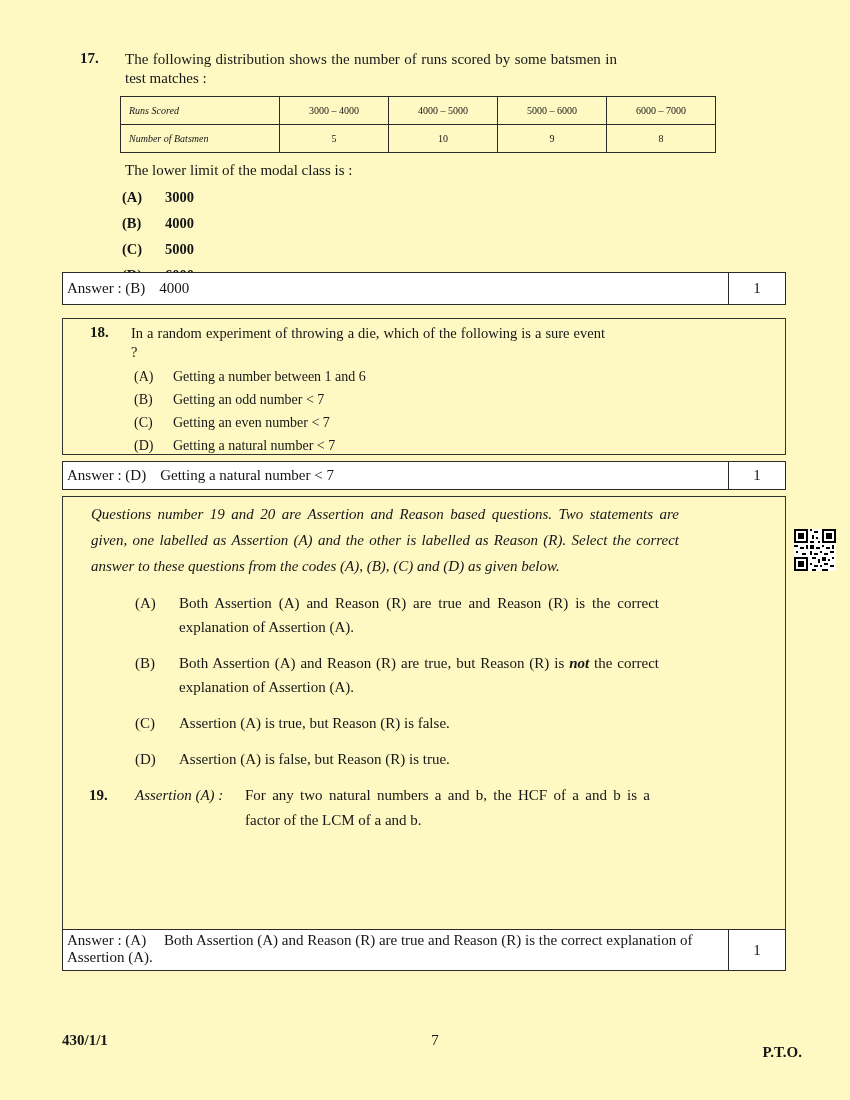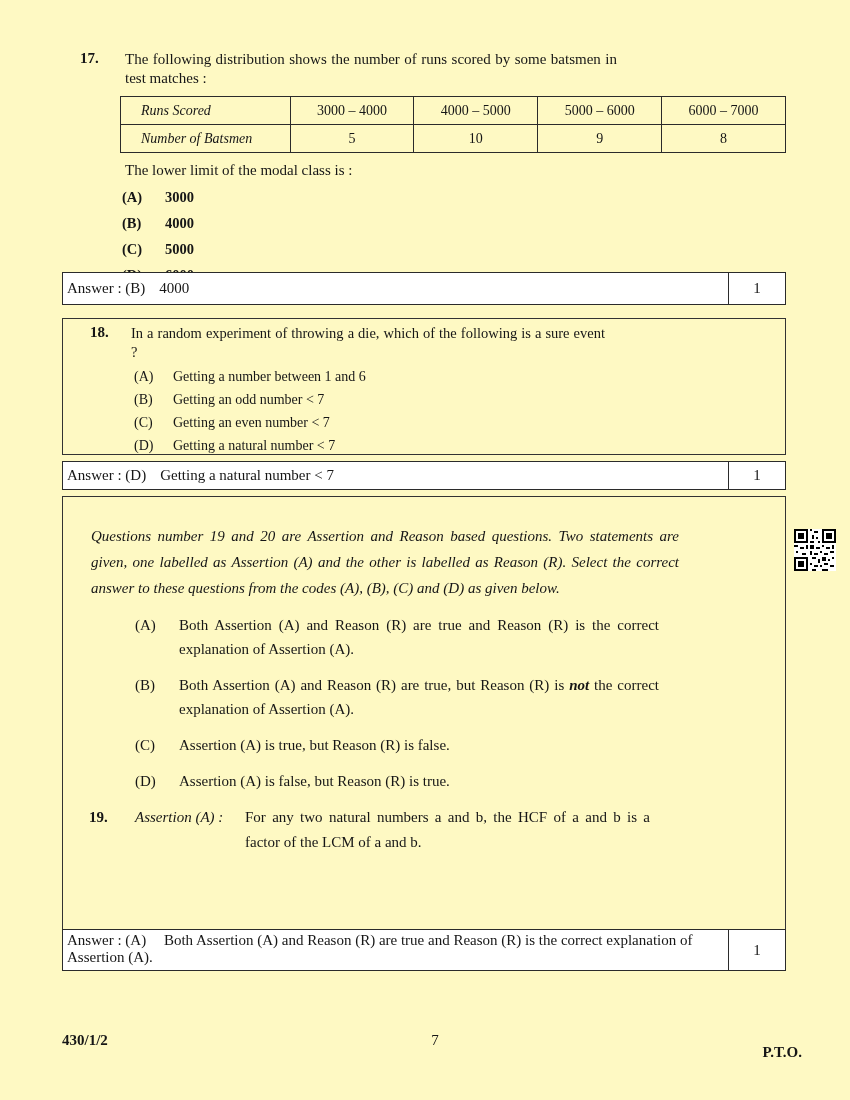--- a/index.html
+++ b/index.html
@@ -13,21 +13,21 @@
     overflow:hidden;
   }
   .abs { position:absolute; }
 
   
   #q17 { top:50px; left:62px; width:724px; }
   .q-head { display:flex; }
   .q17-num { width:63px; padding-left:18px; font-weight:700; font-size:15px; box-sizing:border-box; }
   .q17-text { width:492px; font-size:15px; line-height:19px; text-align:justify; }
   table.dist { border-collapse:collapse; margin:8px 0 0 58px; }
-  table.dist td { border:1.4px solid #2b2b2b; font-size:14px; height:25px; padding:1px 20px; }
+  table.dist td { border:1.4px solid #2b2b2b; font-size:10px; height:25px; padding:1px 8px; }
   td.cell-label { width:142px; font-style:italic; padding-left:6px; }
   td.cell-val { width:92px; text-align:center;margin-top:44px; }
   .followup { margin:9px 0 0 63px; font-size:15px; }
   .optrow17 { display:flex; margin:10px 0 0 60px; font-size:14.5px; font-weight:700; line-height:16px; }
   .optrow17 .opt-label { width:43px; }
 
   
   .answer-row { display:flex; border:1.5px solid #2b2b2b; background:#fff; box-sizing:border-box; font-size:15px; }
   .answer-main { flex:1; padding:2px 6px 2px 4px; display:flex; align-items:center; flex-wrap:wrap; }
   .answer-main.block { display:block; padding-top:2px; }
@@ -38,21 +38,21 @@
   #ans19 { top:929px; left:62px; width:724px; min-height:42px; }
 
   
   #q18 { top:318px; left:62px; width:724px; height:137px; border:1.4px solid #333; box-sizing:border-box; padding-top:5px; }
   .q18-num { width:68px; padding-left:27px; font-weight:700; font-size:15px; box-sizing:border-box; }
   .q18-text { width:474px; font-size:14.5px; line-height:19px; text-align:justify; }
   .optrow18 { display:flex; margin:6px 0 0 71px; font-size:14px; line-height:17px; }
   .optrow18 .opt-label { width:39px; }
 
   
-  #q19 { top:496px; left:62px; width:724px; height:434px; border:1.4px solid #333; box-sizing:border-box; padding-top:26px; }
+  #q19 { top:496px; left:62px; width:724px; height:434px; border:1.4px solid #333; box-sizing:border-box; padding-top:4px; }
   .instructions { margin:0 0 0 28px; width:588px; font-style:italic; font-size:15px; line-height:26px; text-align:justify; }
   .coderow { display:flex; margin:12px 0 0 72px; font-size:15px; line-height:24px; }
   .coderow .code-label { width:44px; }
   .coderow .code-text { width:480px; text-align:justify; }
   .emph-not { font-weight:700; font-style:italic; }
   .q19row { display:flex; margin-top:12px; font-size:15px; line-height:25px; }
   .q19-num { width:72px; padding-left:26px; font-weight:700; box-sizing:border-box; }
   .ar-label { width:110px; font-style:italic; }
   .ar-text { width:405px; text-align:justify; }
   .ar-text.reason { width:365px; }
@@ -241,18 +241,18 @@
           <rect x="13" y="18" width="1" height="1"></rect>
           <rect x="15" y="17" width="2" height="1"></rect>
           <rect x="18" y="18" width="2" height="1"></rect>
         <rect x="9" y="20" width="2" height="1"></rect>
           <rect x="14" y="20" width="3" height="1"></rect>
       </g>
     </svg>
   </div>
 
   <div id="footer" class="abs">
-    <span class="f-left">430/1/2</span>
+    <span class="f-left">430/1/1</span>
     <span class="f-center">7</span>
     <span class="f-right">P.T.O.</span>
   </div>
 
 </div>
 
 </body></html>

